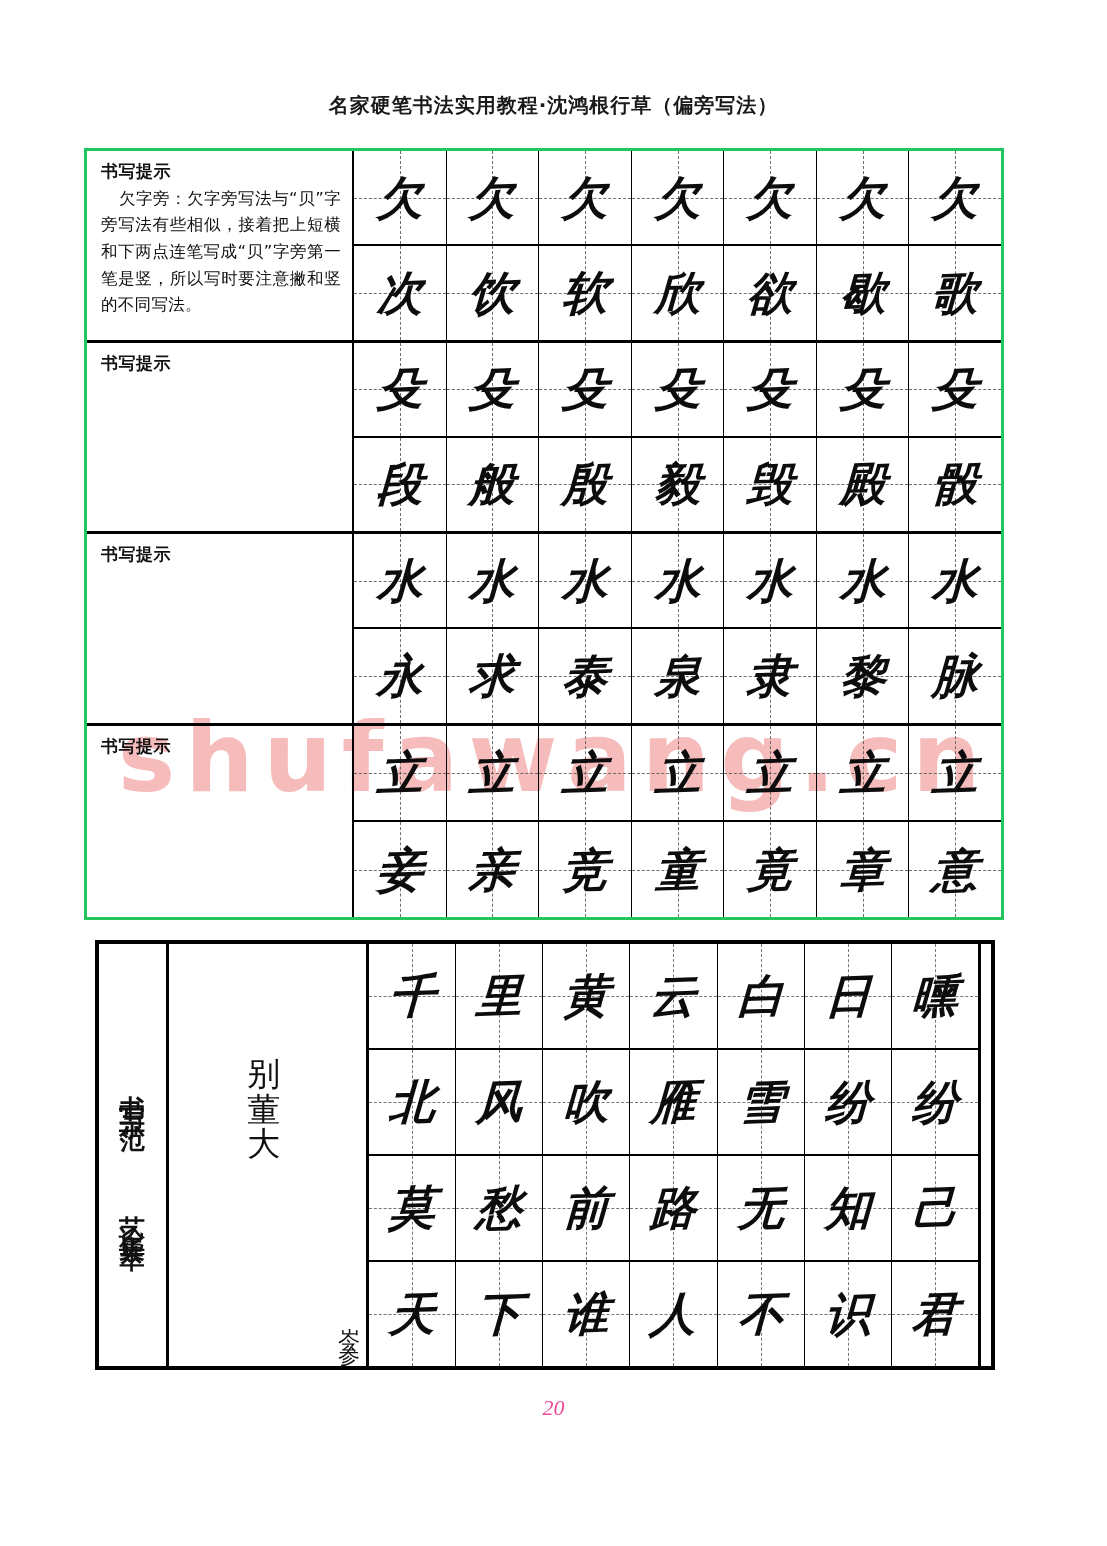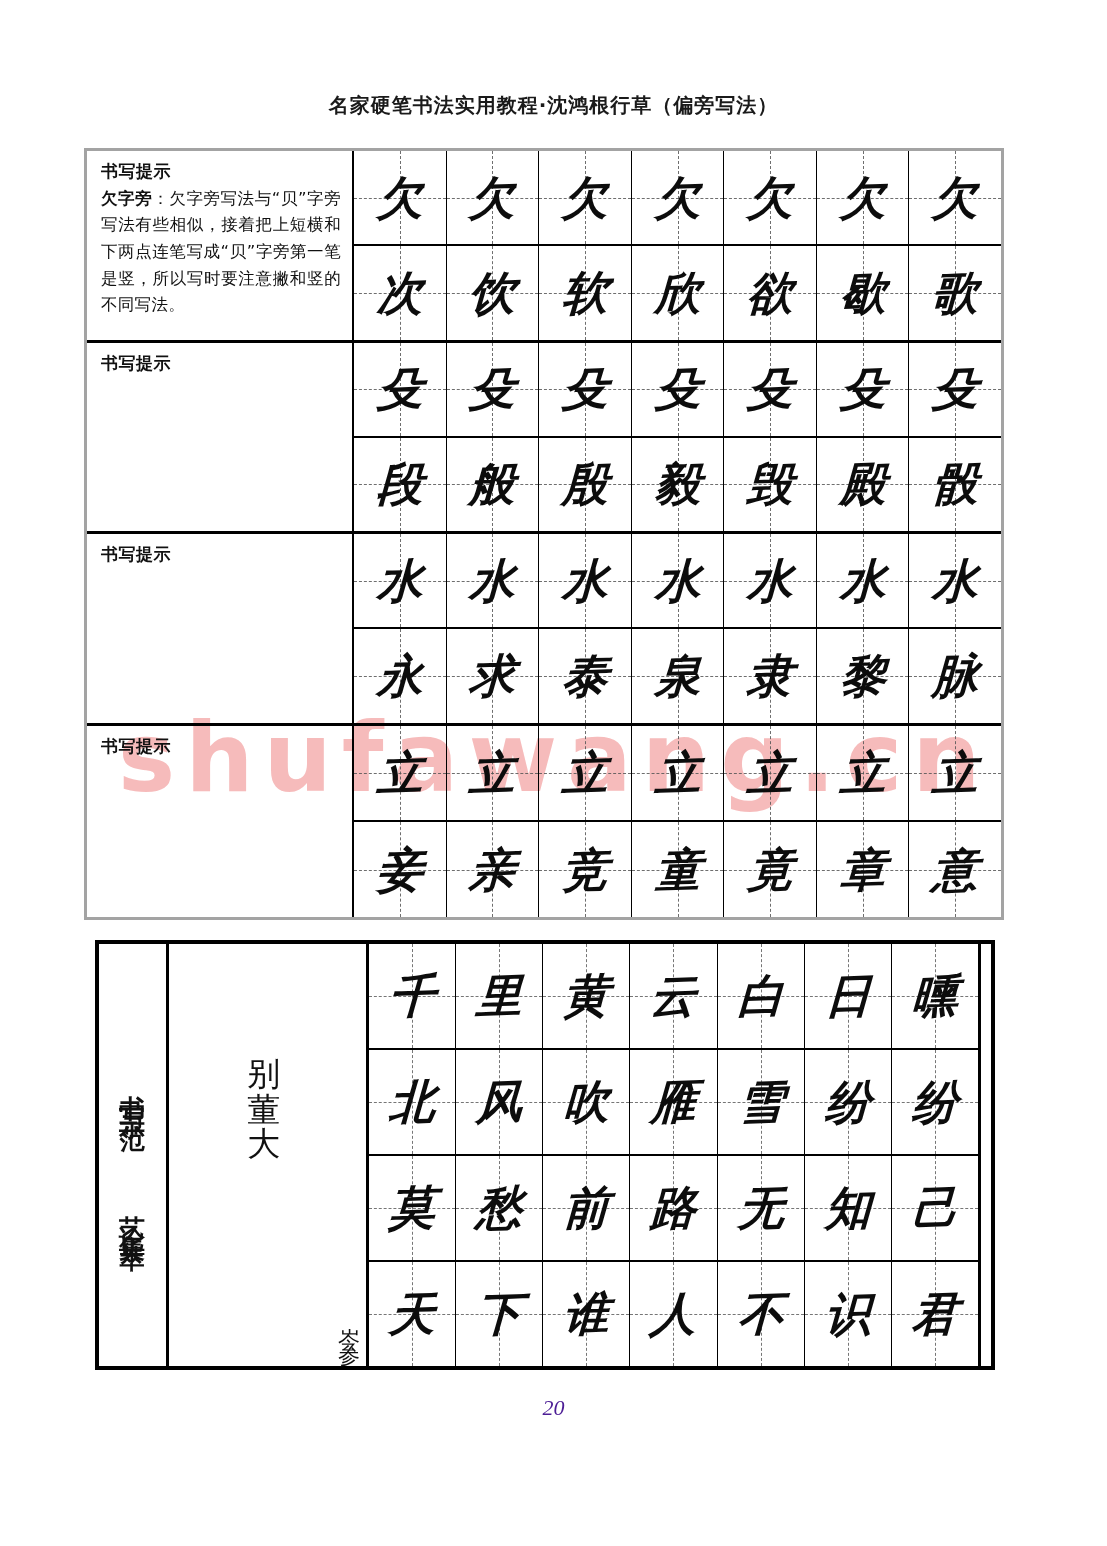--- a/index.html
+++ b/index.html
@@ -36,21 +36,21 @@
     pointer-events:none;
     z-index:0;
     font-family:"DejaVu Sans","Liberation Sans",sans-serif;
   }
 
   
   .lesson-block{
     position:absolute;
     left:84px; top:148px;
     width:920px; height:772px;
-    border:3px solid #a3a3a3;
+    border:3px solid #22c55e;
     box-sizing:border-box;
     background:transparent;
     z-index:2;
   }
   .lesson-row{
     display:flex;
     box-sizing:border-box;
     border-bottom:3px solid #000;
     height:25%;
   }
@@ -72,21 +72,21 @@
     margin-bottom:1px;
     letter-spacing:.5px;
   }
   .tip-body{
     font-size:16.5px;
     line-height:1.62;
     text-align:justify;
     text-justify:inter-ideograph;
     letter-spacing:.3px;
   }
-  .tip-body .lead{font-weight:bold;}
+  .tip-body .lead{font-weight:normal;margin-left:18px;}
 
   
   .grid-cell{
     flex:1 1 auto;
     display:flex;
     flex-direction:column;
     box-sizing:border-box;
   }
   .ch-row{
     flex:1 1 0;
@@ -226,21 +226,21 @@
   .poem-spacer{flex:0 0 10px;}
 
   
   .page-number{
     position:absolute;
     left:0;right:0;top:1395px;
     text-align:center;
     font-family:"Liberation Serif","DejaVu Serif",serif;
     font-style:italic;
     font-size:22px;
-    color:#4c1d95;
+    color:#ec4899;
   }
 </style>
 </head>
 <body>
 
 <div class="page-header">名家硬笔书法实用教程·沈鸿根行草（偏旁写法）</div>
 
 <div class="watermark">shufawang.cn</div>
 
 <div class="lesson-block">

